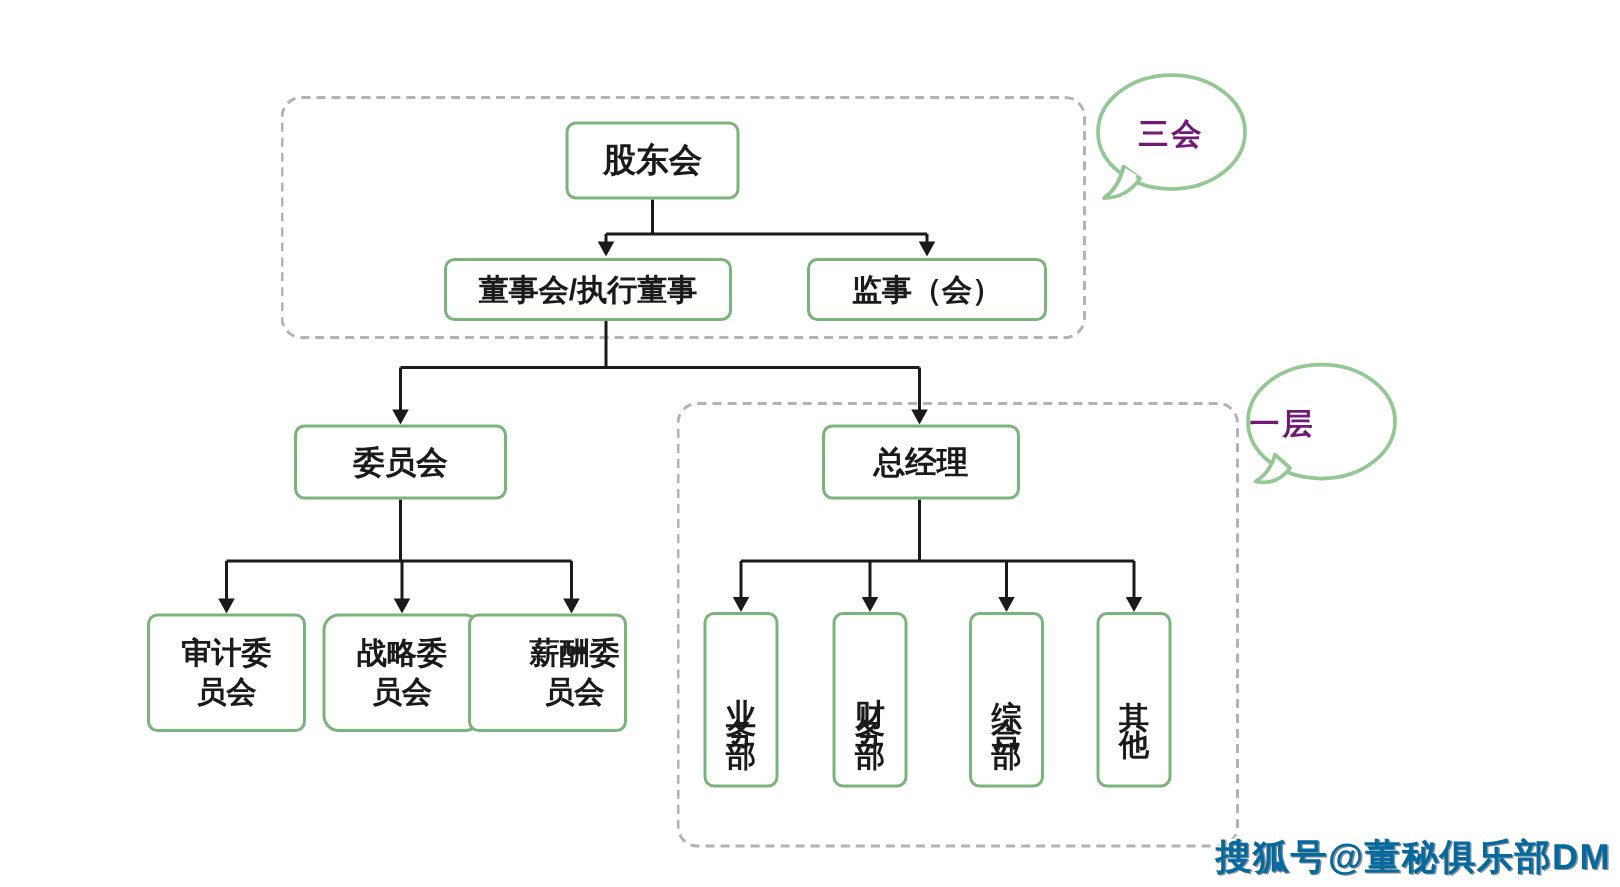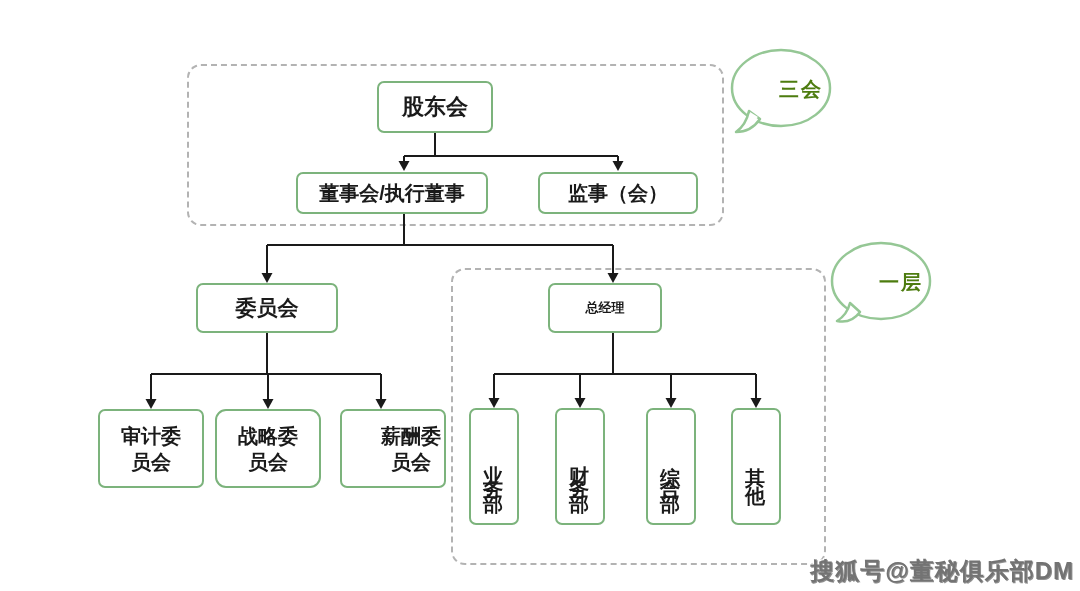--- a/index.html
+++ b/index.html
@@ -31,52 +31,51 @@
     display:flex;align-items:center;justify-content:center;
     text-align:center;
     font-weight:600;
     color:#1a1a1a;
     box-sizing:border-box;
   }
   #node-shareholders{left:377px;top:81px;width:116px;height:52px;font-size:22px;}
   #node-board{left:296px;top:172px;width:192px;height:42px;font-size:20px;}
   #node-supervisors{left:538px;top:172px;width:160px;height:42px;font-size:20px;text-align:right;}
   #node-committee{left:196px;top:283px;width:142px;height:50px;font-size:21px;text-align:right;}
-  #node-general-manager{left:548px;top:283px;width:114px;height:50px;font-size:13px;}
+  #node-general-manager{left:548px;top:283px;width:132px;height:50px;font-size:21px;}
   .node.sub-committee{width:106px;height:79px;top:409px;font-size:20px;line-height:1.3;}
   #node-audit{left:98px;}
   #node-strategy{left:215px;border-radius:11px;}
-  #node-compensation{left:340px;padding-left:36px;}
+  #node-compensation{left:312px;padding-left:36px;}
   .sub-committee .wrap3{display:inline-block;width:3em;text-align:center;}
   .node.dept{
     width:50px;height:117px;top:408px;font-size:20px;
     writing-mode:vertical-rl;text-orientation:upright;
     letter-spacing:13px;
     padding-top:6px;
   }
   #node-business{left:469px;}
   #node-finance{left:555px;}
   #node-general-affairs{left:646px;}
   #node-other{left:731px;letter-spacing:18px;}
   
   .callout-label{
     position:absolute;
-    font-size:20px;font-weight:600;color:#4d7c0f;
+    font-size:20px;font-weight:600;color:#701a75;
     letter-spacing:2px;
     text-align:center;
-    margin-left:20px;
   }
   #callout-label-three-meetings{left:733px;top:76px;width:96px;}
-  #callout-label-first-layer{left:833px;top:269px;width:96px;text-align:center;}
+  #callout-label-first-layer{left:807px;top:269px;width:96px;text-align:center;}
   
   #watermark{
     position:absolute;
     right:6px;bottom:4px;
     font-size:24px;font-weight:700;
-    color:#737373;
+    color:#0369a1;
     text-shadow:1px 1px 0 #8f8f8f, -1px -1px 0 #ffffff;
     letter-spacing:1px;
   }
 </style>
 </head>
 <body>
 
 <div id="canvas">
 
   <div class="group" id="group-three-meetings"></div>

